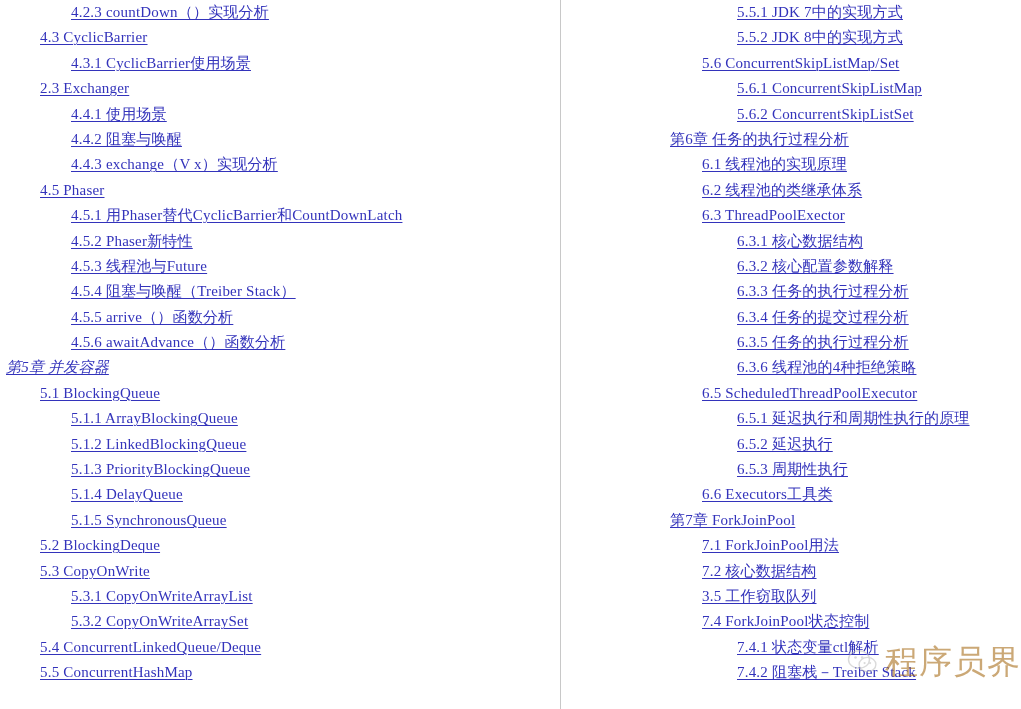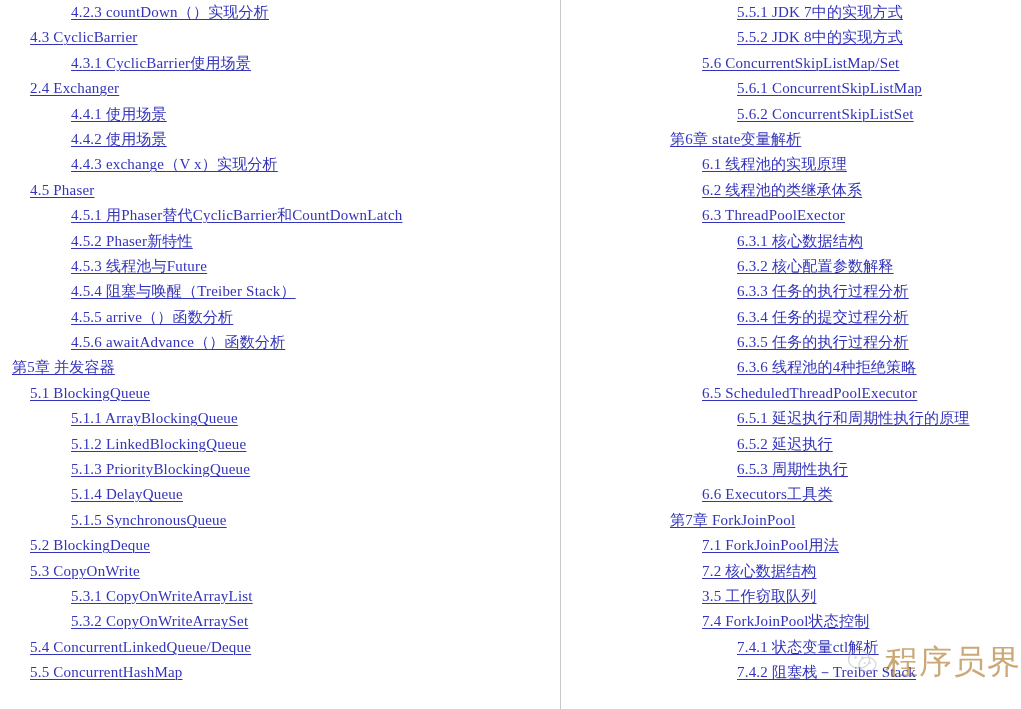--- a/index.html
+++ b/index.html
@@ -55,22 +55,22 @@
 
   .toc-link {
     color: #3333bb;
     text-decoration: underline;
     text-underline-offset: 2px;
     text-decoration-thickness: 1px;
     cursor: pointer;
   }
 
   
-  #left-column .lvl-0 { padding-left: 12px; }
-  #left-column .lvl-1 { padding-left: 30px; }
+  #left-column .lvl-0 { padding-left: 6px; font-style: italic; }
+  #left-column .lvl-1 { padding-left: 40px; }
   #left-column .lvl-2 { padding-left: 71px; }
 
   
   #right-column .lvl-0 { padding-left: 117px; }
   #right-column .lvl-1 { padding-left: 149px; }
   #right-column .lvl-2 { padding-left: 184px; }
 
   
   .toc-link { font-family: "Liberation Serif", "DejaVu Serif", serif; }
 
@@ -104,23 +104,23 @@
 </head>
 <body>
 
 <div id="toc-page">
 
   <div class="column" id="left-column">
     <ul class="toc-list">
         <li class="toc-entry lvl-2"><span class="toc-link">4.2.3 countDown（）实现分析</span></li>
         <li class="toc-entry lvl-1"><span class="toc-link">4.3 CyclicBarrier</span></li>
         <li class="toc-entry lvl-2"><span class="toc-link">4.3.1 CyclicBarrier使用场景</span></li>
-        <li class="toc-entry lvl-1"><span class="toc-link">2.4 Exchanger</span></li>
+        <li class="toc-entry lvl-1"><span class="toc-link">2.3 Exchanger</span></li>
         <li class="toc-entry lvl-2"><span class="toc-link">4.4.1 使用场景</span></li>
-        <li class="toc-entry lvl-2"><span class="toc-link">4.4.2 使用场景</span></li>
+        <li class="toc-entry lvl-2"><span class="toc-link">4.4.2 阻塞与唤醒</span></li>
         <li class="toc-entry lvl-2"><span class="toc-link">4.4.3 exchange（V x）实现分析</span></li>
         <li class="toc-entry lvl-1"><span class="toc-link">4.5 Phaser</span></li>
         <li class="toc-entry lvl-2"><span class="toc-link">4.5.1 用Phaser替代CyclicBarrier和CountDownLatch</span></li>
         <li class="toc-entry lvl-2"><span class="toc-link">4.5.2 Phaser新特性</span></li>
         <li class="toc-entry lvl-2"><span class="toc-link">4.5.3 线程池与Future</span></li>
         <li class="toc-entry lvl-2"><span class="toc-link">4.5.4 阻塞与唤醒（Treiber Stack）</span></li>
         <li class="toc-entry lvl-2"><span class="toc-link">4.5.5 arrive（）函数分析</span></li>
         <li class="toc-entry lvl-2"><span class="toc-link">4.5.6 awaitAdvance（）函数分析</span></li>
         <li class="toc-entry lvl-0"><span class="toc-link">第5章 并发容器</span></li>
         <li class="toc-entry lvl-1"><span class="toc-link">5.1 BlockingQueue</span></li>
@@ -140,21 +140,21 @@
 
   <div class="column-divider"></div>
 
   <div class="column" id="right-column">
     <ul class="toc-list">
         <li class="toc-entry lvl-2"><span class="toc-link">5.5.1 JDK 7中的实现方式</span></li>
         <li class="toc-entry lvl-2"><span class="toc-link">5.5.2 JDK 8中的实现方式</span></li>
         <li class="toc-entry lvl-1"><span class="toc-link">5.6 ConcurrentSkipListMap/Set</span></li>
         <li class="toc-entry lvl-2"><span class="toc-link">5.6.1 ConcurrentSkipListMap</span></li>
         <li class="toc-entry lvl-2"><span class="toc-link">5.6.2 ConcurrentSkipListSet</span></li>
-        <li class="toc-entry lvl-0"><span class="toc-link">第6章 state变量解析</span></li>
+        <li class="toc-entry lvl-0"><span class="toc-link">第6章 任务的执行过程分析</span></li>
         <li class="toc-entry lvl-1"><span class="toc-link">6.1 线程池的实现原理</span></li>
         <li class="toc-entry lvl-1"><span class="toc-link">6.2 线程池的类继承体系</span></li>
         <li class="toc-entry lvl-1"><span class="toc-link">6.3 ThreadPoolExector</span></li>
         <li class="toc-entry lvl-2"><span class="toc-link">6.3.1 核心数据结构</span></li>
         <li class="toc-entry lvl-2"><span class="toc-link">6.3.2 核心配置参数解释</span></li>
         <li class="toc-entry lvl-2"><span class="toc-link">6.3.3 任务的执行过程分析</span></li>
         <li class="toc-entry lvl-2"><span class="toc-link">6.3.4 任务的提交过程分析</span></li>
         <li class="toc-entry lvl-2"><span class="toc-link">6.3.5 任务的执行过程分析</span></li>
         <li class="toc-entry lvl-2"><span class="toc-link">6.3.6 线程池的4种拒绝策略</span></li>
         <li class="toc-entry lvl-1"><span class="toc-link">6.5 ScheduledThreadPoolExecutor</span></li>

